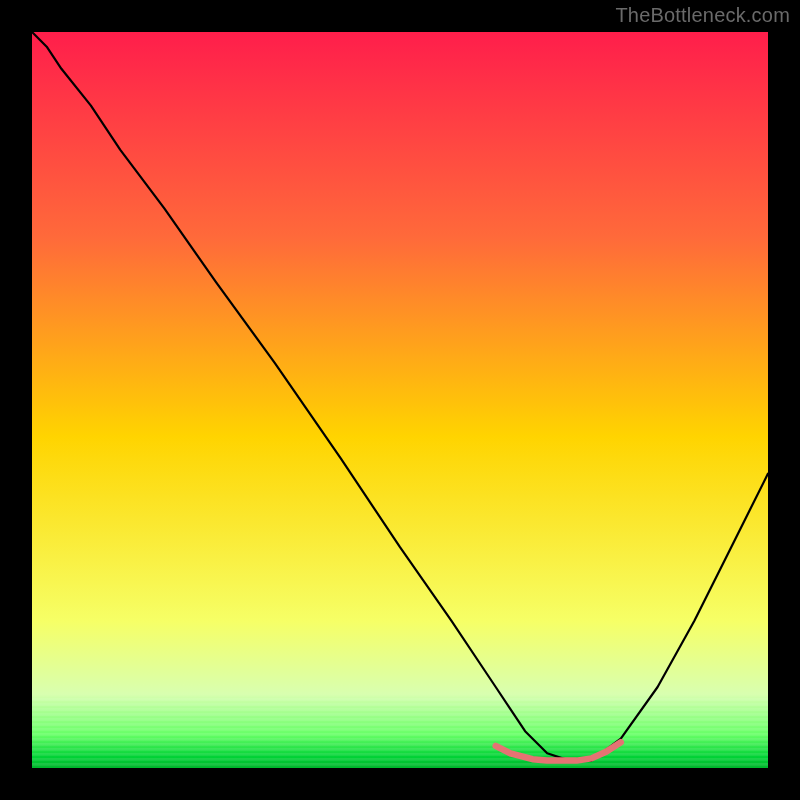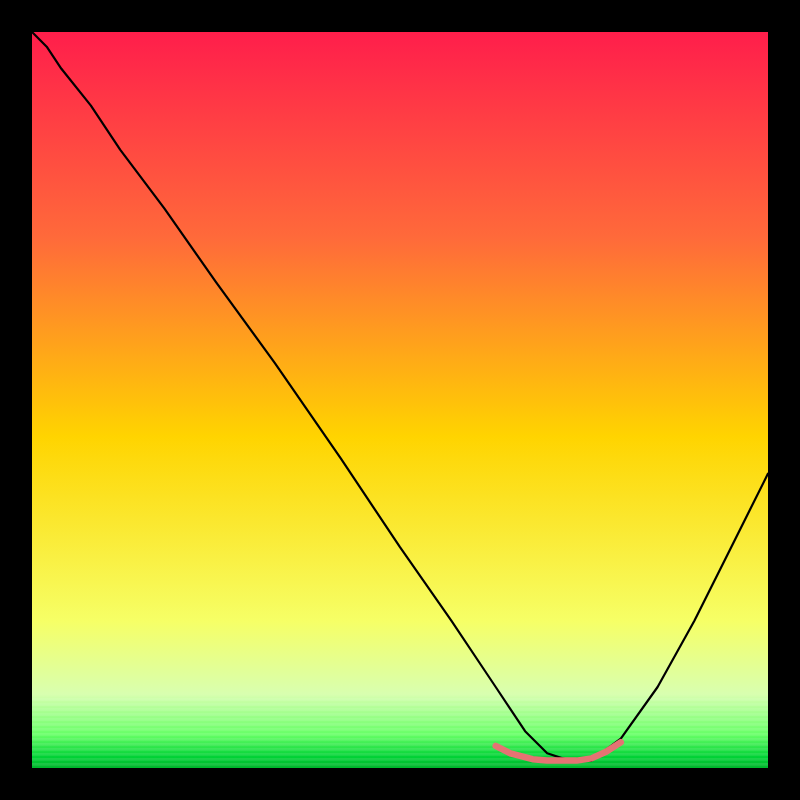--- a/index.html
+++ b/index.html
@@ -26,20 +26,21 @@
     top: 32px;
     width: 736px;
     height: 736px;
   }
   .plot svg { width: 100%; height: 100%; display: block; }
 </style>
 </head>
 <body>
 
 <div class="frame">
+  <div class="watermark">TheBottleneck.com</div>
   <div class="plot">
     <svg viewBox="0 0 736 736" preserveAspectRatio="none">
       <defs>
         <linearGradient id="heat" x1="0" y1="0" x2="0" y2="1">
             <stop offset="0.00%" stop-color="#ff1e4b"></stop>
             <stop offset="28.00%" stop-color="#ff6a3a"></stop>
             <stop offset="55.00%" stop-color="#ffd400"></stop>
             <stop offset="80.00%" stop-color="#f6ff66"></stop>
             <stop offset="90.00%" stop-color="#d8ffb0"></stop>
             <stop offset="95.50%" stop-color="#66ff66"></stop>

